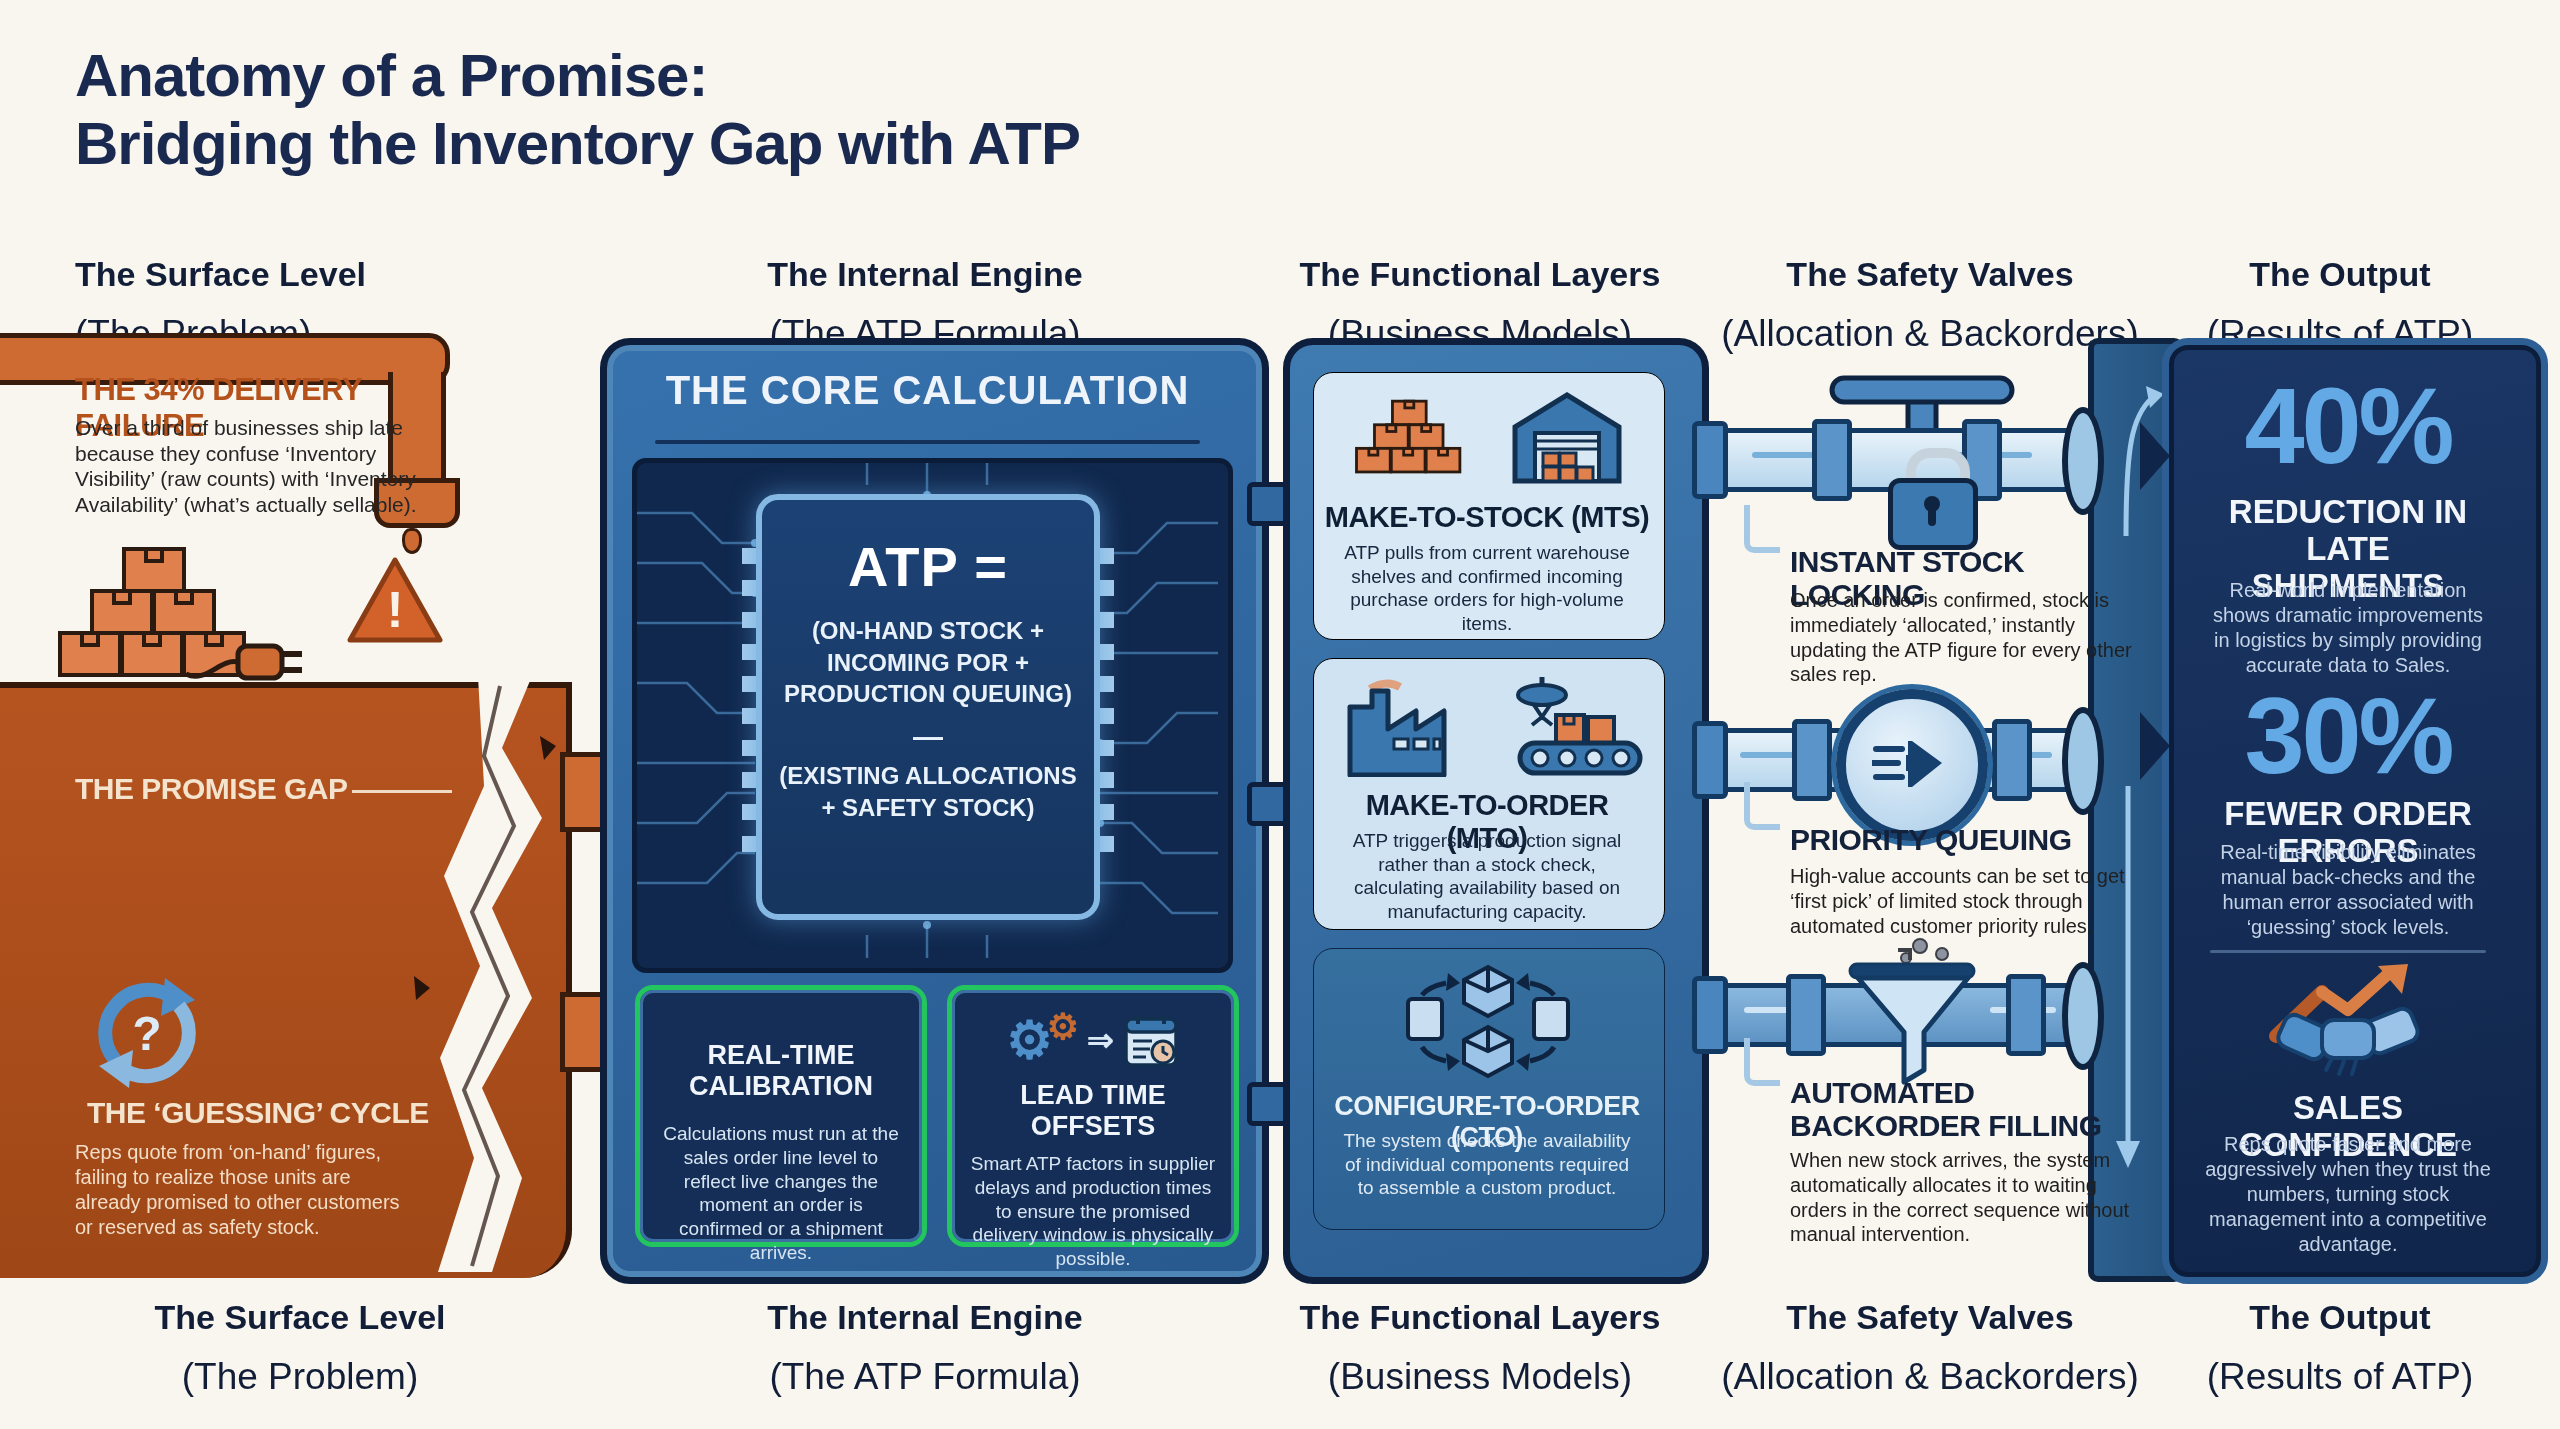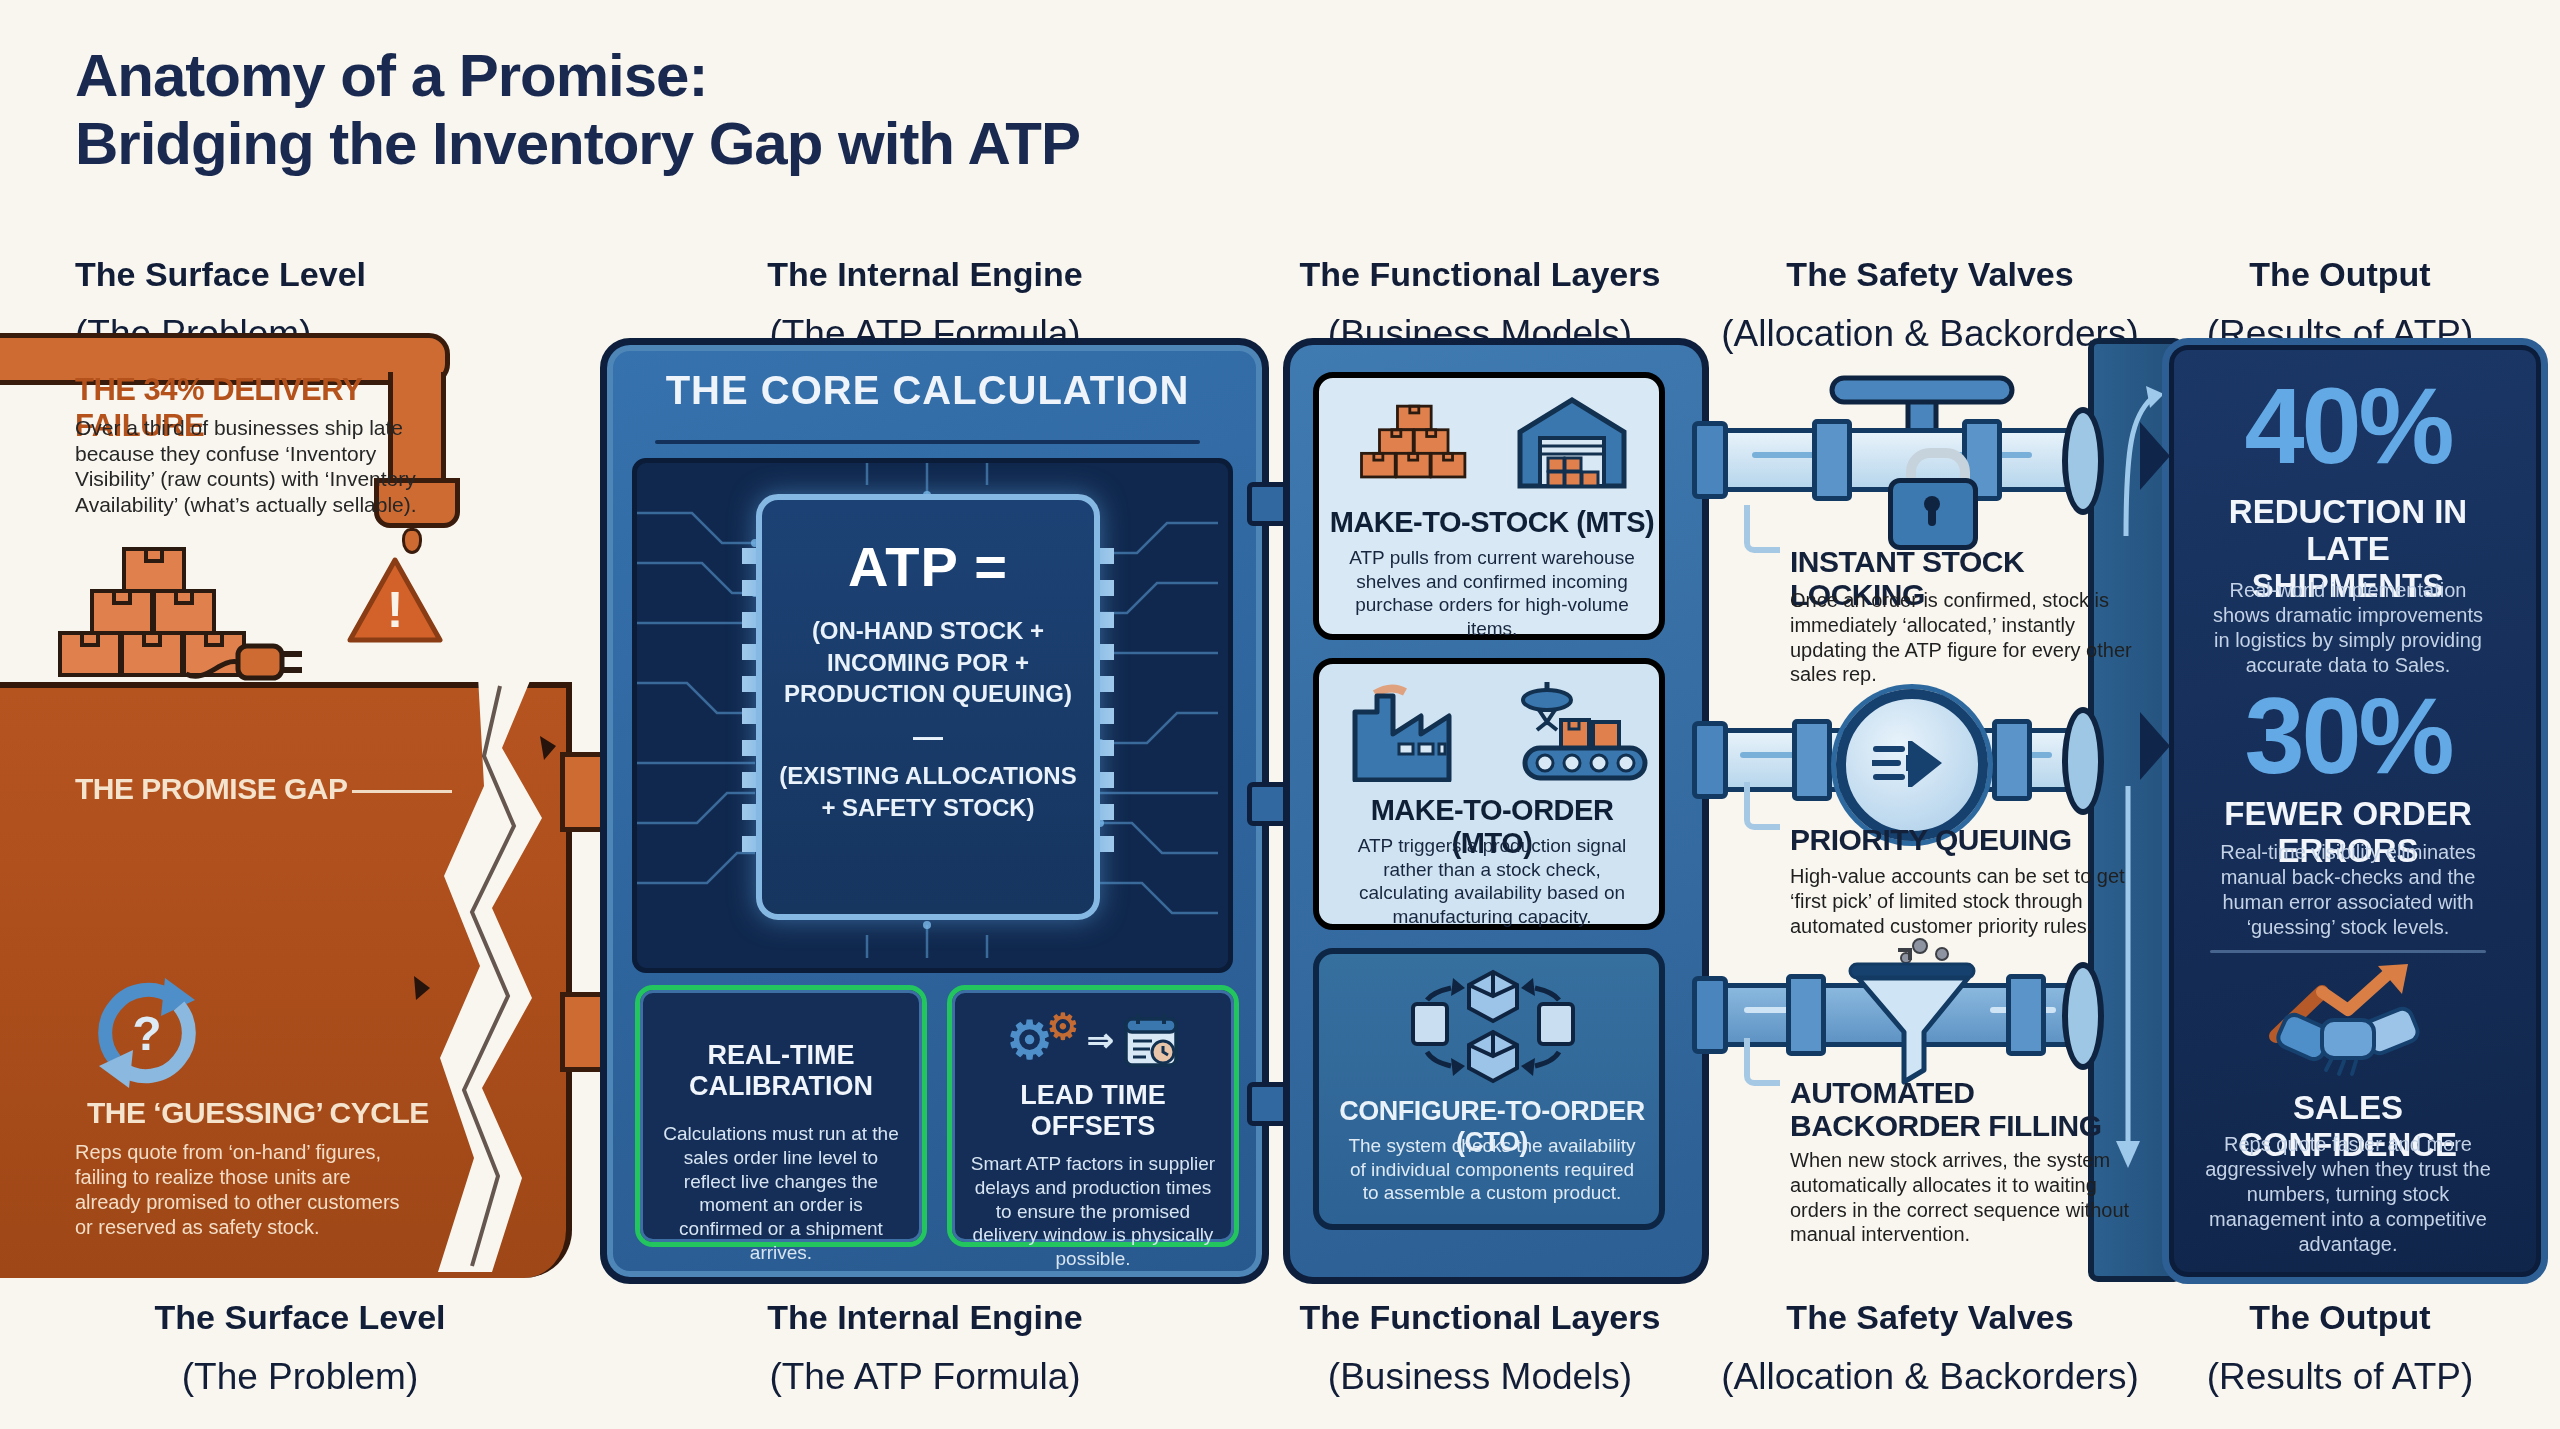--- a/index.html
+++ b/index.html
@@ -32,21 +32,21 @@
   .stat-body{font-size:20px;line-height:1.25;color:#c3d2e6;}
   
   .panel-orange{background:linear-gradient(#b65420,#9f4717);border-top:6px solid #34190b;border-right:6px solid #34190b;border-radius:0 0 48px 0;}
   .pipe-o{background:#cd6b33;border:5px solid #3a1c0d;}
   .engine-outer{background:linear-gradient(160deg,#3672ae,#28598e);border:7px solid #0d1f3c;border-radius:30px;box-shadow:inset 0 0 0 6px #4f86b8;}
   .engine-inner{background:#10284e;border:5px solid #0a1c38;border-radius:14px;}
   .chip{background:linear-gradient(#1c4275,#16355f);border:6px solid #85b8e2;border-radius:22px;box-shadow:0 0 26px rgba(90,160,220,.55);display:flex;flex-direction:column;align-items:center;padding-top:34px;box-sizing:border-box;}
   .pins{width:15px;background:repeating-linear-gradient(to bottom,#a6cdec 0 16px,transparent 16px 32px);}
   .ebox{background:#142e57;border:5px solid #22c55e;border-radius:18px;box-shadow:inset 0 0 0 3px #3d6fa5;box-sizing:border-box;text-align:center;}
   .func-outer{background:linear-gradient(165deg,#3f7ab0,#2c5f94);border:7px solid #0d1f3c;border-radius:30px;}
-  .card{border:6px solid #000000;border-radius:20px;box-sizing:border-box;text-align:center;}
+  .card{border:1px solid #000000;border-radius:20px;box-sizing:border-box;text-align:center;}
   .card-light{background:#d8e9f5;}
   .card-dark{background:linear-gradient(#36709f,#2d6294);border-color:#0d2645;}
   .stub{background:#31689f;border:5px solid #0d1f3c;border-radius:6px;}
   .vpipe{background:linear-gradient(90deg,#2c608f,#24517c);border:6px solid #0f2440;border-radius:10px;}
   .hpipe{background:linear-gradient(#e7f2fa,#b7d6ec);border:5px solid #123a63;border-radius:8px;}
   .hpipe-dark{background:linear-gradient(#8ab8de,#5e93c4);}
   .cap{background:#4a86bd;border:5px solid #123a63;border-radius:6px;}
   .fitting{background:#5b94c8;border:5px solid #123a63;border-radius:5px;}
   .flange{background:#9ec7e6;border:6px solid #0f2440;border-radius:50%;}
   .dash{height:6px;background:#79b0da;border-radius:3px;}

